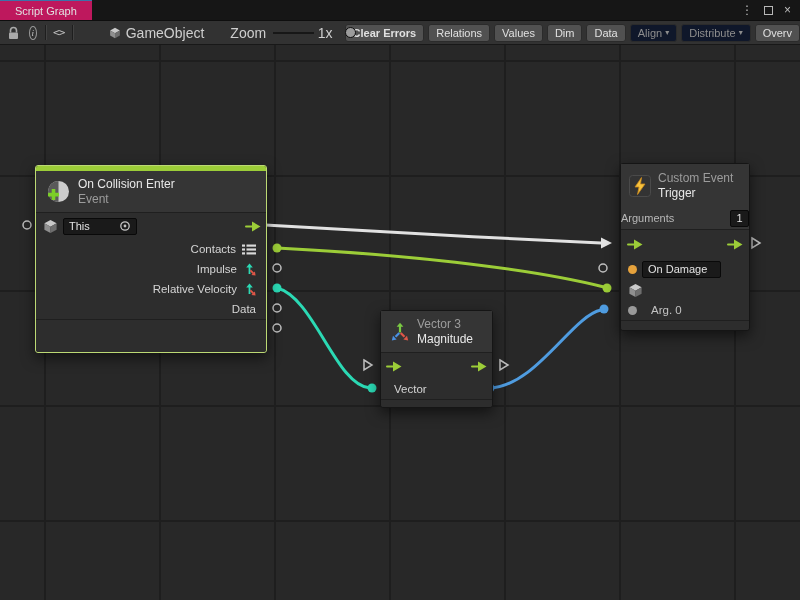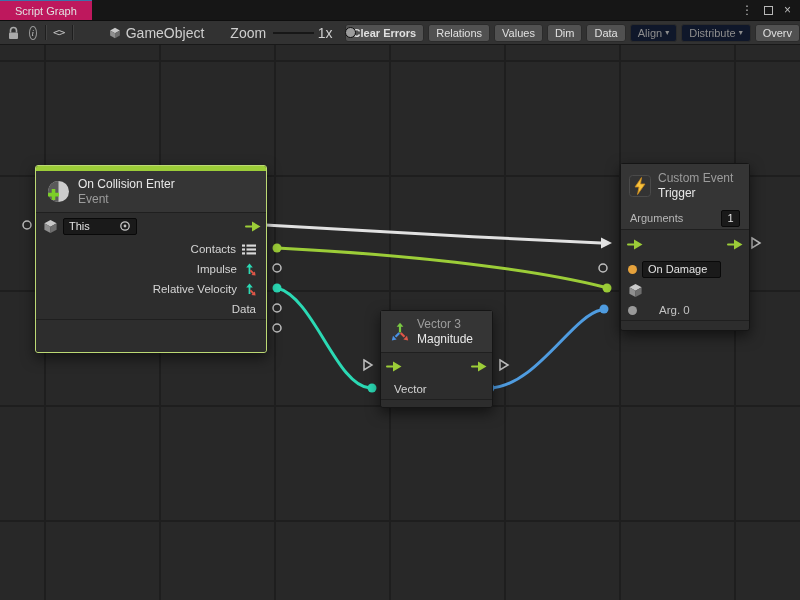--- a/index.html
+++ b/index.html
@@ -49,42 +49,42 @@
 
   
   .node { position:absolute; display:flex; flex-direction:column; background:#2d2d2d;
           border:1px solid #151515; border-radius:3px; box-shadow:0 5px 14px rgba(0,0,0,.55); }
   .node.selected { border-color:#bcd974; }
   .accent-bar { height:5px; background:#9ccd38; border-radius:2px 2px 0 0; flex:none; }
   .node-header { display:flex; align-items:center; gap:7px; padding:0 9px; height:42px;
                  background:#353535; border-bottom:1px solid #1f1f1f; flex:none; }
   .node-header.ce-hdr { flex-direction:column; align-items:stretch; height:66px; padding:0; gap:0; }
   .ce-hdr-top { display:flex; align-items:center; gap:7px; padding:0 8px; height:44px; }
-  .ce-args-row { display:flex; align-items:center; justify-content:space-between; padding:0 9px; height:22px; }
+  .ce-args-row { display:flex; align-items:center; justify-content:space-between; padding:0 0; height:22px; }
   .hdr-text { display:flex; flex-direction:column; gap:1px; }
   .hdr-title { font-size:12px; color:#e8e8e8; }
   .hdr-sub,.hdr-type { font-size:12px; color:#9c9c9c; }
   .args-label { font-size:11px; color:#b8b8b8; }
   .node-body { flex:none; }
   .node-footer { flex:1; border-top:1px solid #1f1f1f; background:#2d2d2d; border-radius:0 0 3px 3px; }
   .row { display:flex; align-items:center; }
   .this-row { height:26px; padding:0 5px 0 7px; gap:5px; }
   .port-row { height:20px; justify-content:flex-end; gap:6px; padding-right:10px; }
   .port-label { font-size:11.5px; color:#d4d4d4; }
   .spacer { flex:1; }
   .field { display:inline-flex; align-items:center; background:#1a1a1a; border:1px solid #090909;
            border-radius:2px; height:17px; font-size:11px; color:#e2e2e2; padding:0 5px; flex:none; }
   .this-field { width:74px; justify-content:space-between; }
   .args-field { width:19px; justify-content:center; padding:0 2px; }
   .name-field { width:79px; }
   .ctrl-row { padding:0 5px; height:26px; }
   .ce-ctrl { height:28px; padding:0 6px; }
   .ce-name-row { height:22px; padding:0 7px; gap:5px; }
   .ce-cube-row { height:20px; padding-left:7px; }
-  .ce-arg-row { height:20px; padding:0 7px; gap:22px; }
+  .ce-arg-row { height:20px; padding:0 7px; gap:14px; }
   .io-row { height:20px; padding-left:13px; }
   .arg-label { font-size:11.5px; color:#c2c2c2; }
   .dot { width:9px; height:9px; border-radius:50%; flex:none; }
   .dot.orange { background:#e6a23c; }
   .dot.gray { background:#9a9a9a; }
   .picon, .ctrl-arrow, .cube16 { display:inline-flex; flex:none; }
 </style>
 </head>
 <body>
 

